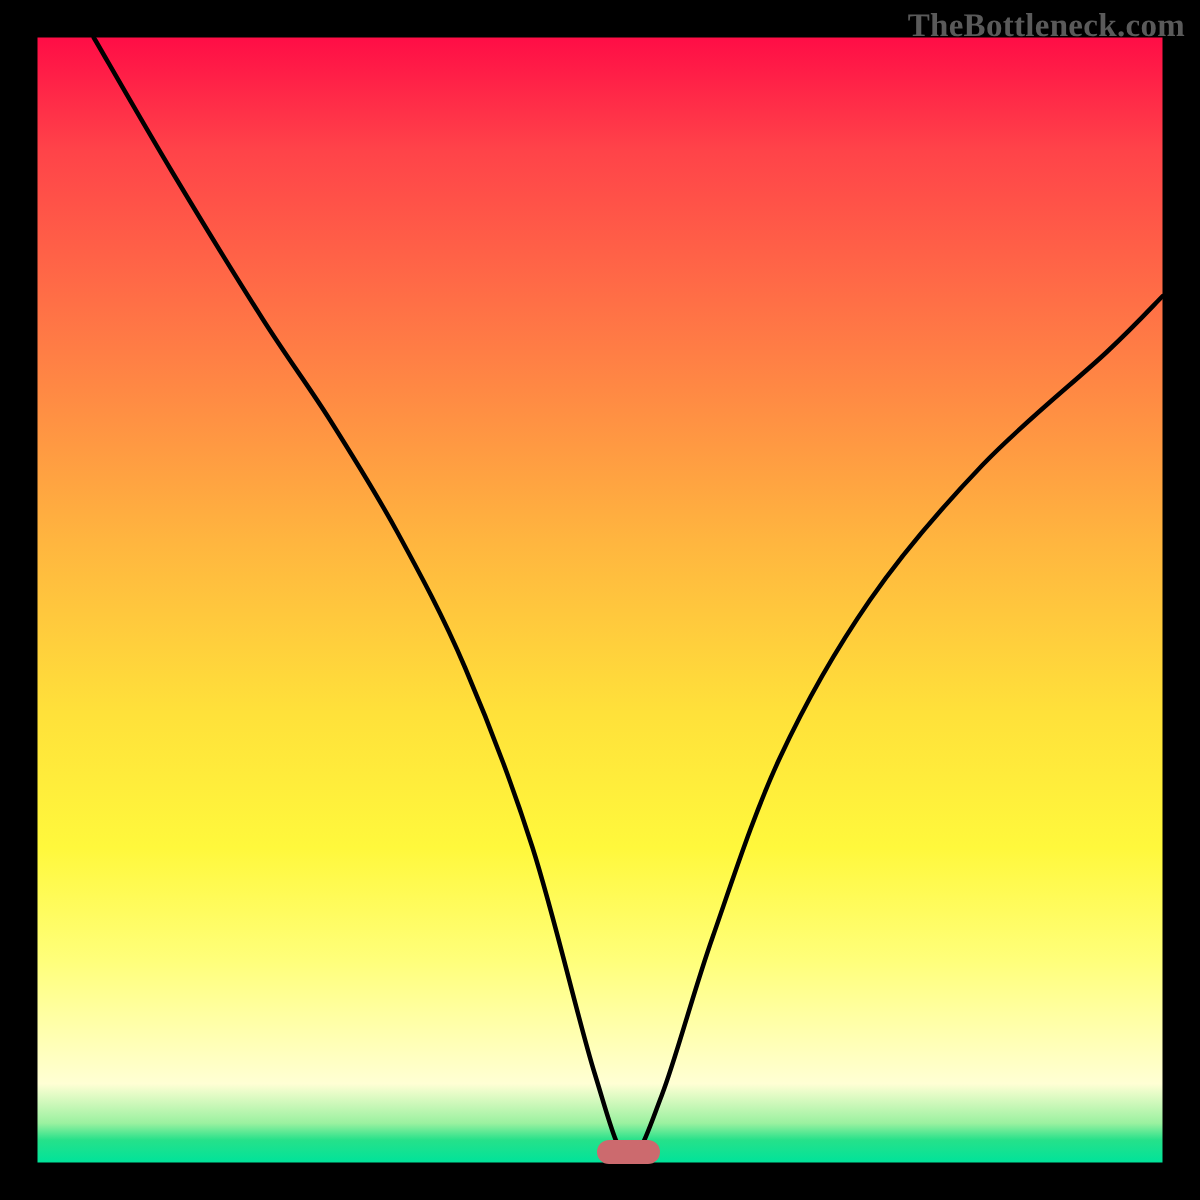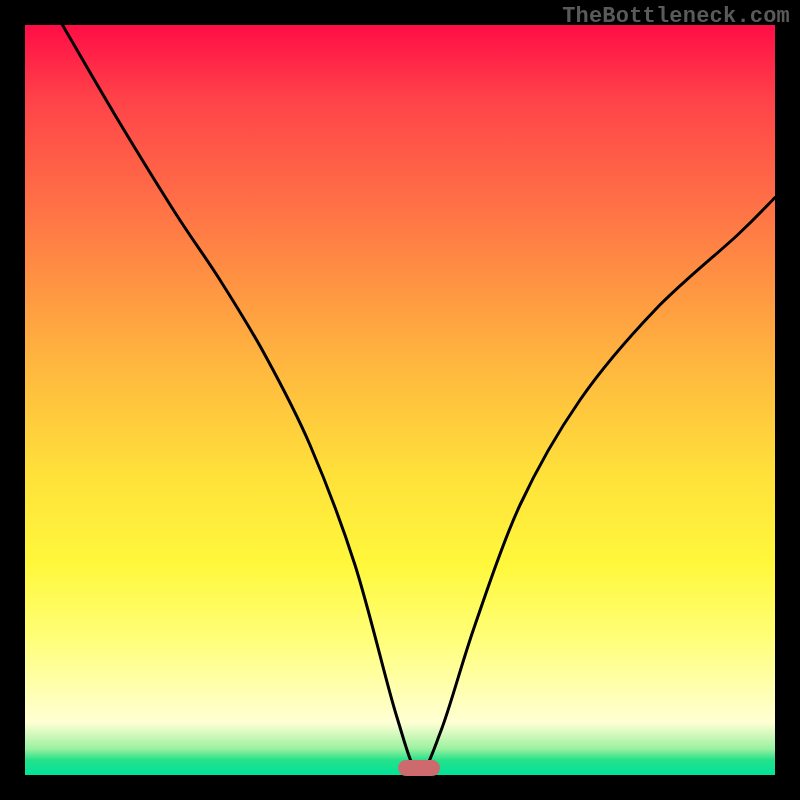--- a/index.html
+++ b/index.html
@@ -37,21 +37,21 @@
       #ffffd4 93%,
       #9bf1a0 96.5%,
       #26e18a 98%,
       #00e39a 100%
     );
   }
   .watermark {
     position: absolute;
     top: 4px;
     right: 10px;
-    font-family: Liberation Mono, monospace;
+    font-family: Liberation Serif, serif;
     font-size: 22px;
     font-weight: 600;
     color: #5a5a5a;
     letter-spacing: 0.2px;
     user-select: none;
   }
   svg.curve {
     position: absolute;
     left: 25px;
     top: 25px;

